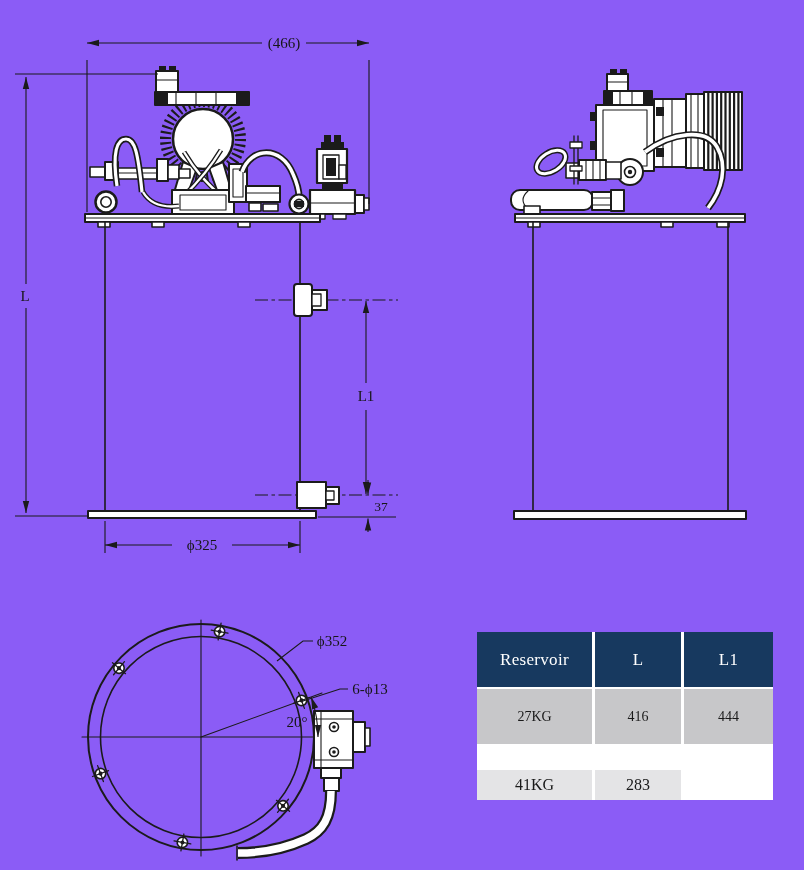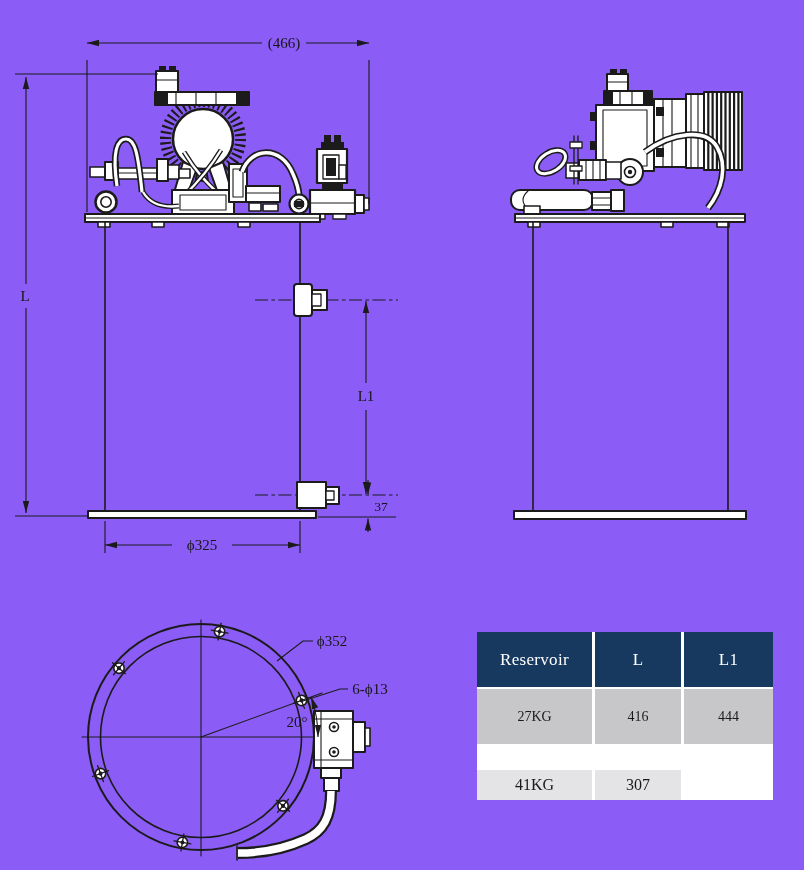--- a/index.html
+++ b/index.html
@@ -326,16 +326,16 @@
   <div class="spec-table">
     <div class="cell hc">Reservoir</div>
     <div class="cell hc">L</div>
     <div class="cell hc">L1</div>
 
     <div class="cell r1">27KG</div>
     <div class="cell r1">416</div>
     <div class="cell r1">444</div>
 
     <div class="cell r2">41KG</div>
-    <div class="cell r2">307</div>
+    <div class="cell r2">283</div>
   </div>
 
 </div>
 
 </body></html>

